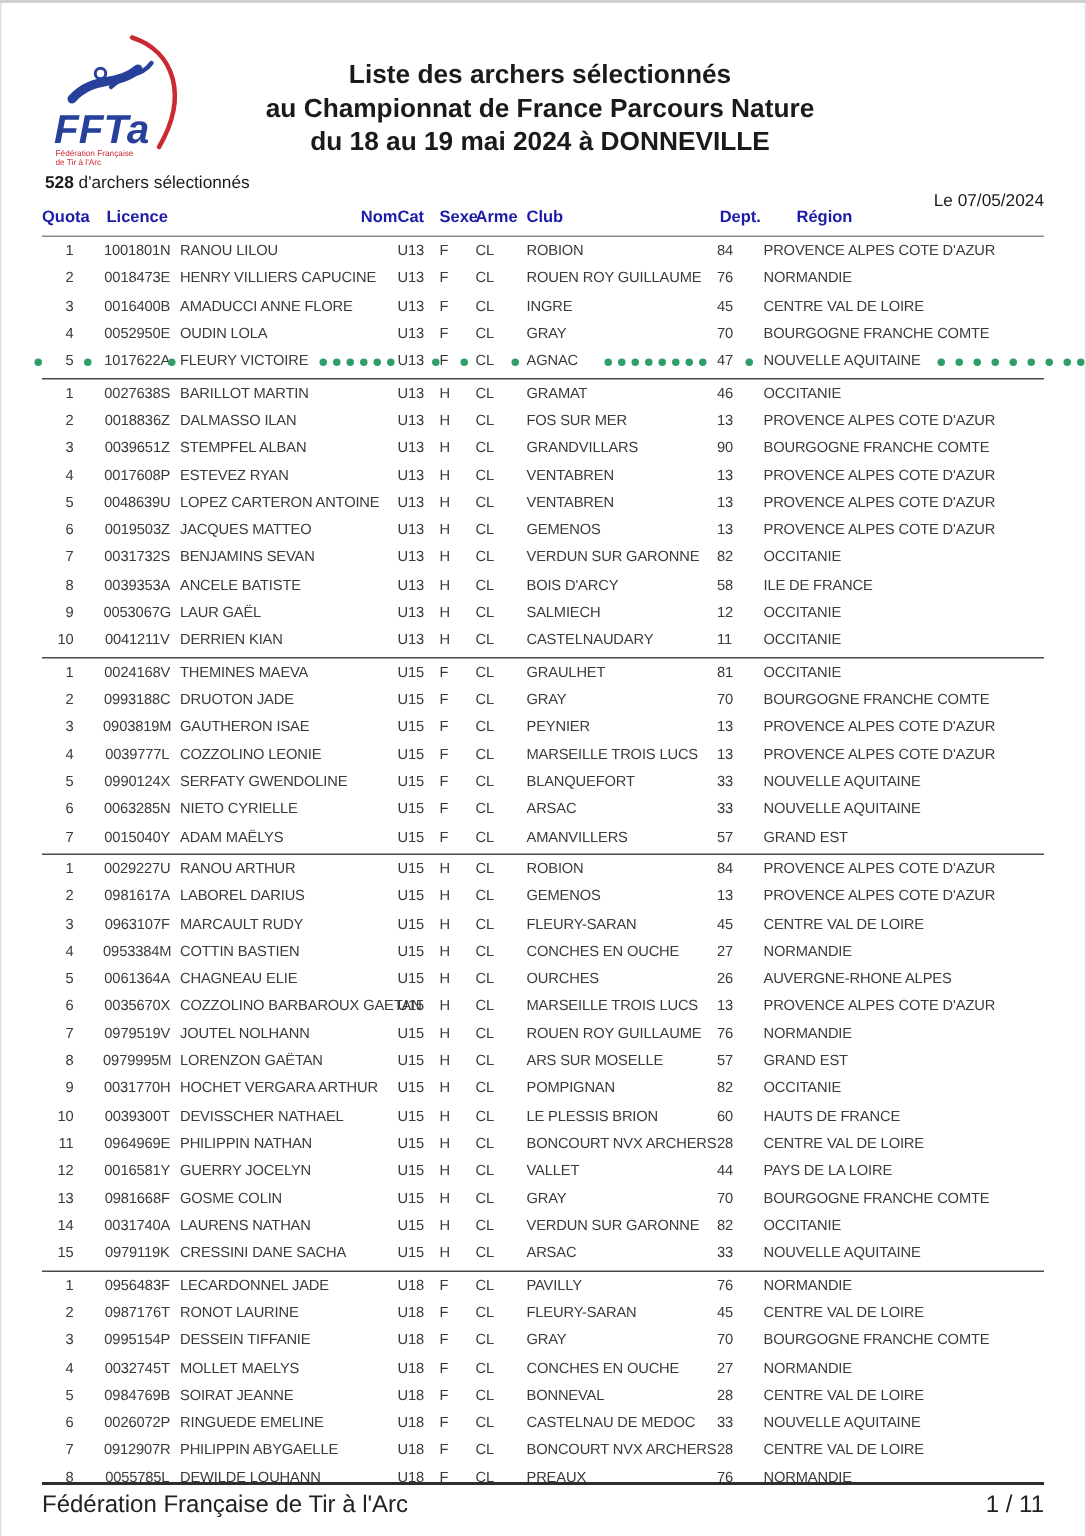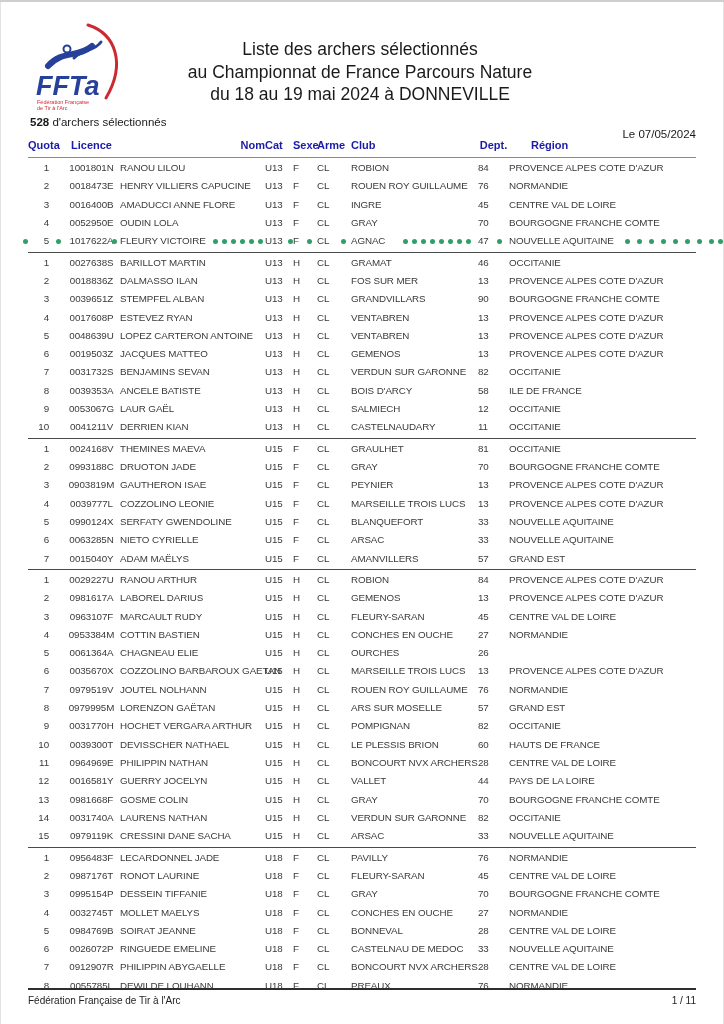--- a/index.html
+++ b/index.html
@@ -18,21 +18,21 @@
   }
   .page::after{
     content:"";position:absolute;right:0;top:0;bottom:0;width:1px;background:#e3e3e3;
   }
 
   
   .logo{position:absolute;left:34px;top:20px;width:116px;height:92px;}
   .title{
     position:absolute;left:0;right:4px;top:36px;
     text-align:center;color:#1a1a1a;
-    font-size:17.5px;line-height:22.5px;font-weight:400;
+    font-size:17.5px;line-height:22.5px;font-weight:700;
   }
   .meta-count{position:absolute;left:30px;top:114px;font-size:11.5px;color:#1a1a1a;}
   .meta-count b{font-weight:700;margin-top:24px;}
   .meta-date{position:absolute;right:28px;top:126px;font-size:11.5px;color:#1a1a1a;}
 
   
   .grid9{
     display:grid;
     grid-template-columns:26px 66px 145px 28px 24px 34px 125px 33px 187px;
   }
@@ -63,21 +63,21 @@
 
   .gdot{
     position:absolute;top:6.5px;width:5px;height:5px;border-radius:50%;
   }
 
   
   .footer{
     position:absolute;left:28px;right:28px;top:986px;
     border-top:2px solid #2e2e2e;padding-top:5px;
     display:flex;justify-content:space-between;
-    font-size:10px;color:#222222;
+    font-size:16px;color:#222222;
   }
 </style>
 </head>
 <body>
 
 <div class="page">
 
   <svg class="logo" viewBox="0 0 116 92" xmlns="http://www.w3.org/2000/svg">
     <path d="M 54,3 C 82,12 92,42 72,76" fill="none" stroke="#cc2a33" stroke-width="3" stroke-linecap="round"></path>
     <path d="M 14,44 C 28,28 44,36 58,24" fill="none" stroke="#27409a" stroke-width="6" stroke-linecap="round"></path>
@@ -433,20 +433,21 @@
       </div>
       <div class="trow grid9">
         <div class="cell c-quota">5</div>
         <div class="cell c-licence">0061364A</div>
         <div class="cell c-nom">CHAGNEAU ELIE</div>
         <div class="cell c-cat">U15</div>
         <div class="cell c-sexe">H</div>
         <div class="cell c-arme">CL</div>
         <div class="cell c-club">OURCHES</div>
         <div class="cell c-dept">26</div>
+        <div class="cell c-region">AUVERGNE-RHONE ALPES</div>
       </div>
       <div class="trow grid9">
         <div class="cell c-quota">6</div>
         <div class="cell c-licence">0035670X</div>
         <div class="cell c-nom">COZZOLINO BARBAROUX GAETAN</div>
         <div class="cell c-cat">U15</div>
         <div class="cell c-sexe">H</div>
         <div class="cell c-arme">CL</div>
         <div class="cell c-club">MARSEILLE TROIS LUCS</div>
         <div class="cell c-dept">13</div>

